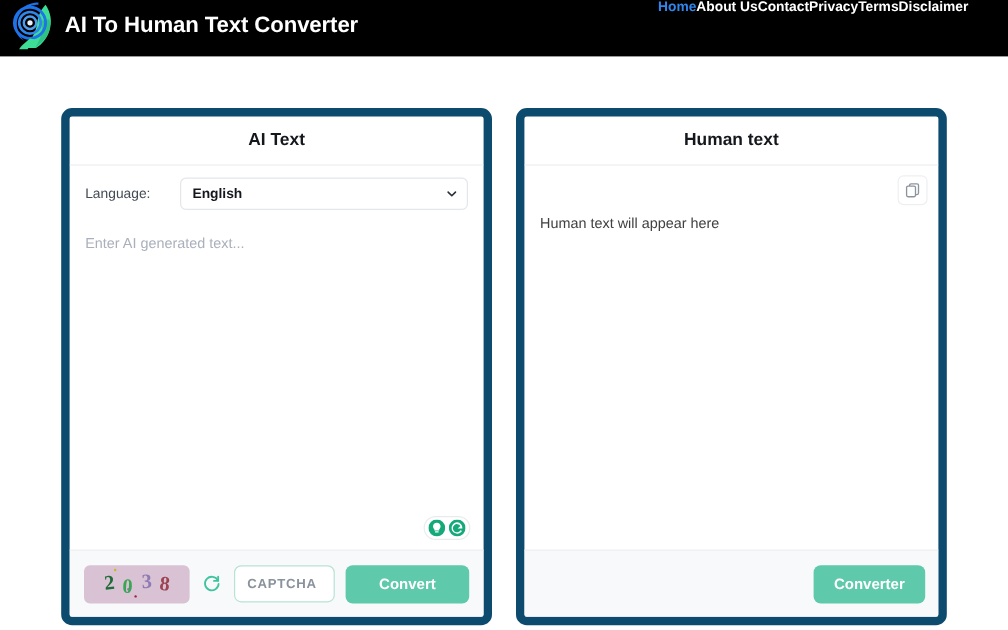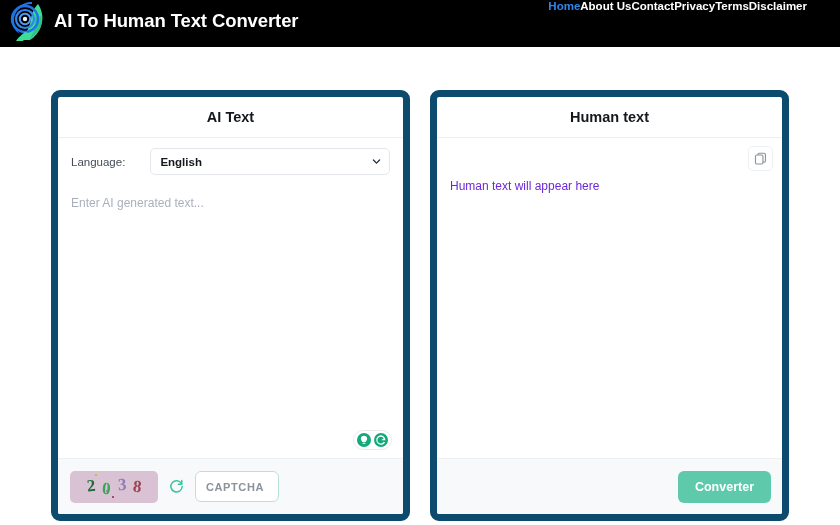--- a/index.html
+++ b/index.html
@@ -272,21 +272,21 @@
     display: flex;
     align-items: center;
     justify-content: center;
     padding: 0;
   }
   .copy-icon { width: 13px; height: 13px; display: block; }
 
   .human-placeholder {
     padding: 8px 13px 0 13px;
     font-size: 12px;
-    color: #6d28d9;
+    color: #404040;
   }
 
   .card-footer.right {
     justify-content: flex-end;
     padding-right: 11px;
   }
 
   .btn-regenerate {
     height: 32px;
     padding: 0 17px;
@@ -373,20 +373,21 @@
 
       <button class="refresh-btn">
         <svg class="refresh-icon" viewBox="0 0 18 18">
           <path d="M14.4 6.2 A6 6 0 1 0 15 9" fill="none" stroke="#3fc59e" stroke-width="1.6" stroke-linecap="round"></path>
           <path d="M14.6 2.7 L14.6 6.5 L10.9 6.5" fill="none" stroke="#3fc59e" stroke-width="1.6" stroke-linecap="round" stroke-linejoin="round"></path>
         </svg>
       </button>
 
       <input class="captcha-input" type="text" placeholder="CAPTCHA" style="">
 
+      <button class="btn-convert">Convert</button>
     </div>
   </section>
 
   <section class="card">
     <div class="card-header">
       <span class="card-title">Human text</span>
     </div>
 
     <div class="card-body">
       <div class="copy-row">

